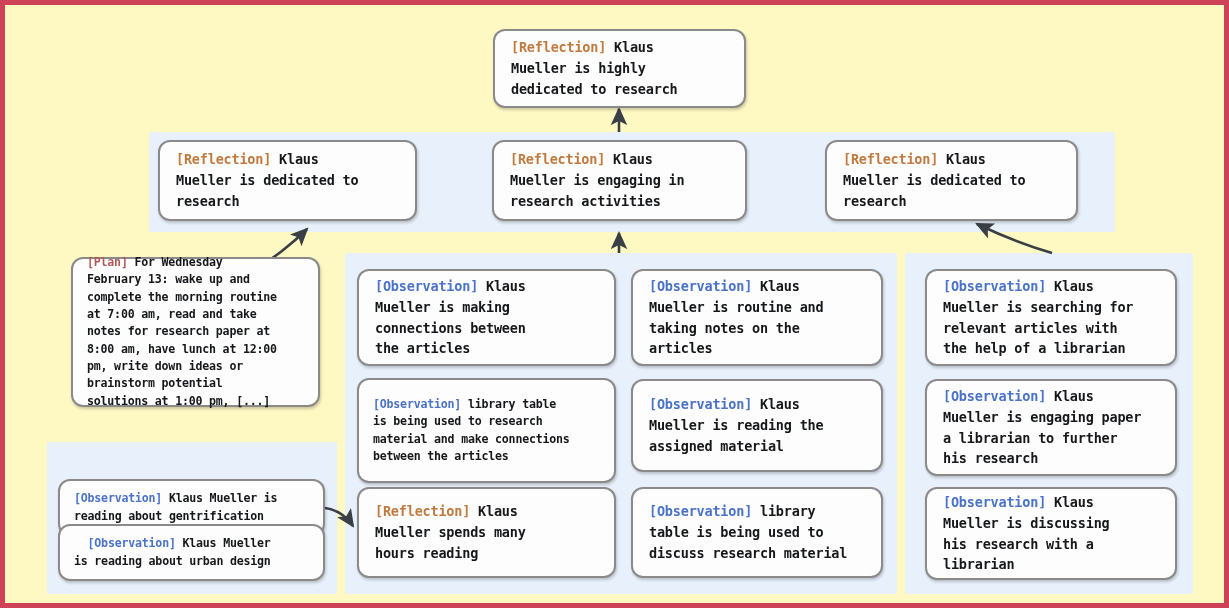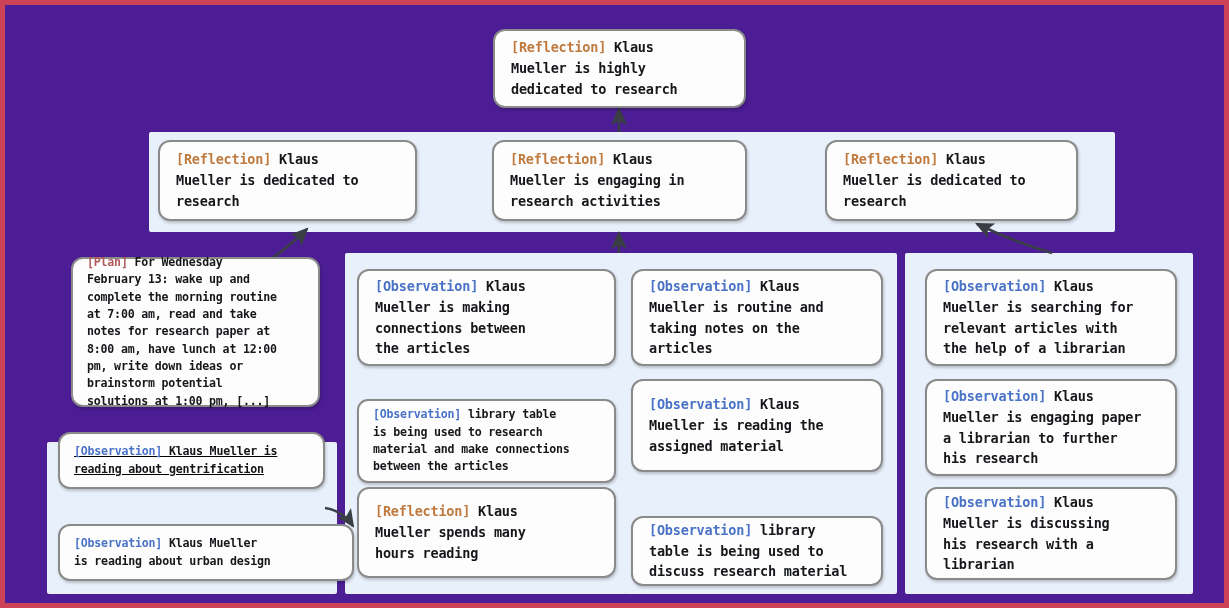--- a/index.html
+++ b/index.html
@@ -7,21 +7,21 @@
     padding: 0;
     background: #ffffff;
   }
   body {
     font-family: "DejaVu Sans Mono", monospace;
   }
   #canvas {
     position: relative;
     width: 1229px;
     height: 608px;
-    background: #4c1d95;
+    background: #fef9c3;
     border: 5px solid #ce4257;
     box-sizing: border-box;
     overflow: hidden;
   }
   
   .panel {
     position: absolute;
     background: #e8f0fb;
     border-radius: 2px;
   }
@@ -131,38 +131,38 @@
 February 13: wake up and
 complete the morning routine
 at 7:00 am, read and take
 notes for research paper at
 8:00 am, have lunch at 12:00
 pm, write down ideas or
 brainstorm potential
 solutions at 1:00 pm, [...]</span></div>
   </div>
 
-  <div class="node small" style="left:53px; top:427px; width:267px; height:57px;text-decoration:underline;">
+  <div class="node small" style="left:53px; top:474px; width:267px; height:57px;">
     <div class="txt"><span class="tag-observation">[Observation]</span><span> Klaus Mueller is
 reading about gentrification</span></div>
   </div>
 
-  <div class="node small" style="left:53px; top:519px; width:296px; height:57px;">
+  <div class="node small" style="left:53px; top:519px; width:267px; height:57px;text-align:right;">
     <div class="txt"><span class="tag-observation">[Observation]</span><span> Klaus Mueller
 is reading about urban design</span></div>
   </div>
 
   <div class="node" style="left:352px; top:264px; width:259px; height:97px;">
     <div class="txt"><span class="tag-observation">[Observation]</span><span> Klaus
 Mueller is making
 connections between
 the articles</span></div>
   </div>
 
-  <div class="node small" style="left:352px; top:394px; width:259px; height:84px;border-radius:11px;">
+  <div class="node small" style="left:352px; top:373px; width:259px; height:105px;">
     <div class="txt"><span class="tag-observation">[Observation]</span><span> library table
 is being used to research
 material and make connections
 between the articles</span></div>
   </div>
 
   <div class="node" style="left:352px; top:482px; width:259px; height:91px;">
     <div class="txt"><span class="tag-reflection">[Reflection]</span><span> Klaus
 Mueller spends many
 hours reading</span></div>
@@ -174,21 +174,21 @@
 taking notes on the
 articles</span></div>
   </div>
 
   <div class="node" style="left:626px; top:374px; width:252px; height:93px;">
     <div class="txt"><span class="tag-observation">[Observation]</span><span> Klaus
 Mueller is reading the
 assigned material</span></div>
   </div>
 
-  <div class="node" style="left:626px; top:482px; width:252px; height:70px;margin-top:29px;">
+  <div class="node" style="left:626px; top:482px; width:252px; height:91px;">
     <div class="txt"><span class="tag-observation">[Observation]</span><span> library
 table is being used to
 discuss research material</span></div>
   </div>
 
   <div class="node" style="left:920px; top:264px; width:252px; height:97px;">
     <div class="txt"><span class="tag-observation">[Observation]</span><span> Klaus
 Mueller is searching for
 relevant articles with
 the help of a librarian</span></div>

